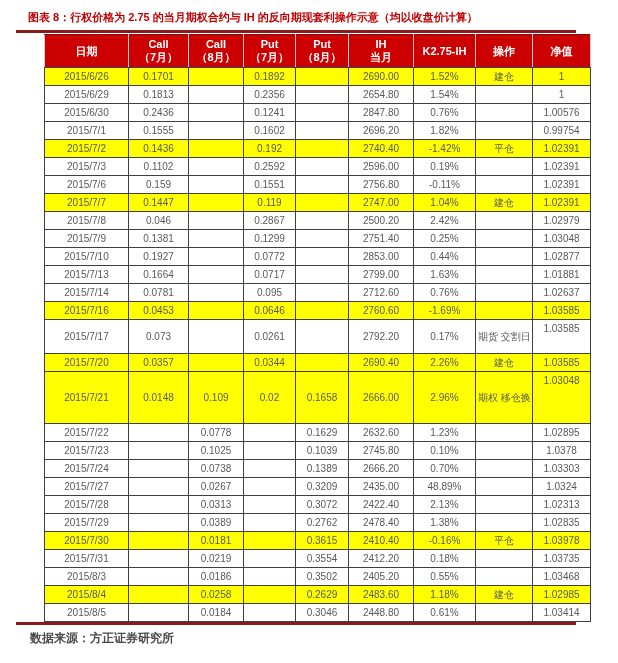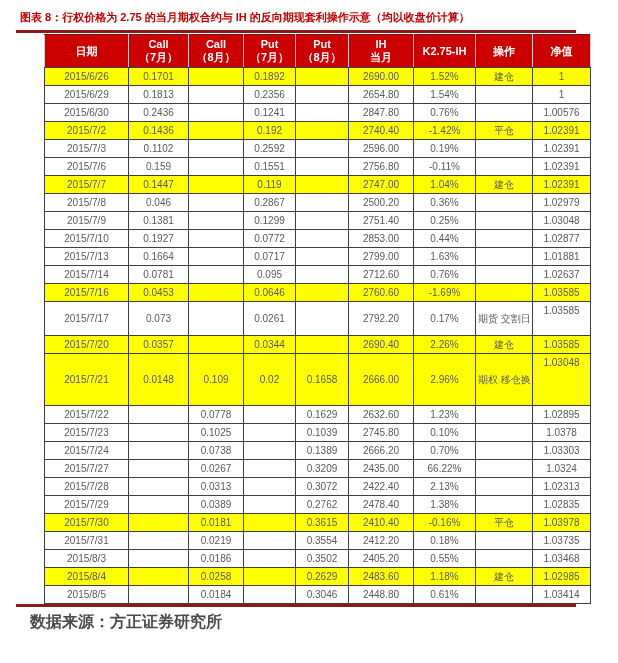--- a/index.html
+++ b/index.html
@@ -3,21 +3,21 @@
 <meta charset="utf-8">
 <style>
   html,body{margin:0;padding:0;background:#ffffff;}
   body{
     width:618px;height:663px;position:relative;overflow:hidden;
     font-family:"Liberation Sans","DejaVu Sans",sans-serif;
   }
   .page{padding:8px 0 0 16px;}
   .fig-title{
     color:#c00000;font-size:11px;font-weight:bold;
-    letter-spacing:0px;margin:2px 0 5px 4px;white-space:nowrap;
+    letter-spacing:0px;margin:2px 0 5px 12px;white-space:nowrap;
   }
   .rule{height:3px;background:#8b1a1a;width:560px;}
   .rule-top{margin-bottom:1px;}
   .rule-bottom{margin-top:0px;}
   table.data{
     border-collapse:collapse;table-layout:fixed;width:546px;
     font-size:10px;color:#595959;margin-left:28px;
   }
   table.data th{
     background:#cc0000;color:#ffffff;font-weight:bold;font-size:11px;
@@ -28,21 +28,21 @@
     border:1px solid #3f3f3f;text-align:center;vertical-align:middle;
     height:17px;padding:0 2px;line-height:12px;background:#ffffff;
     overflow:hidden;white-space:nowrap;
   }
   tr.hl td{background:#ffff00;}
   td.col-op{white-space:pre-line;line-height:13px;}
   tr.tall2 td{height:30px;}
   tr.tall3 td{height:48px;}
   tr.tall2 td.col-nav, tr.tall3 td.col-nav{vertical-align:top;padding-top:3px;}
   .source{
-    margin-top:5px;color:#4a4a4a;font-size:16px;font-weight:bold;padding-left:14px;
+    margin-top:5px;color:#4a4a4a;font-size:12px;font-weight:bold;padding-left:14px;
   }
   col.c-date{width:84px;} col.c-c7{width:60px;} col.c-c8{width:55px;}
   col.c-p7{width:52px;} col.c-p8{width:53px;} col.c-ih{width:65px;}
   col.c-k{width:62px;} col.c-op{width:57px;} col.c-nav{width:58px;}
 </style>
 </head>
 <body>
 
 <div class="page">
   <div class="fig-title">图表 8：行权价格为 2.75 的当月期权合约与 IH 的反向期现套利操作示意（均以收盘价计算）</div>
@@ -123,20 +123,31 @@
           <td class="col-date">2015/6/30</td>
           <td class="col-call7">0.2436</td>
           <td class="col-call8"></td>
           <td class="col-put7">0.1241</td>
           <td class="col-put8"></td>
           <td class="col-ih">2847.80</td>
           <td class="col-spread">0.76%</td>
           <td class="col-op"></td>
           <td class="col-nav">1.00576</td>
         </tr>
+        <tr>
+          <td class="col-date">2015/7/1</td>
+          <td class="col-call7">0.1555</td>
+          <td class="col-call8"></td>
+          <td class="col-put7">0.1602</td>
+          <td class="col-put8"></td>
+          <td class="col-ih">2696.20</td>
+          <td class="col-spread">1.82%</td>
+          <td class="col-op"></td>
+          <td class="col-nav">0.99754</td>
+        </tr>
         <tr class="hl">
           <td class="col-date">2015/7/2</td>
           <td class="col-call7">0.1436</td>
           <td class="col-call8"></td>
           <td class="col-put7">0.192</td>
           <td class="col-put8"></td>
           <td class="col-ih">2740.40</td>
           <td class="col-spread">-1.42%</td>
           <td class="col-op">平仓</td>
           <td class="col-nav">1.02391</td>
@@ -174,21 +185,21 @@
           <td class="col-op">建仓</td>
           <td class="col-nav">1.02391</td>
         </tr>
         <tr>
           <td class="col-date">2015/7/8</td>
           <td class="col-call7">0.046</td>
           <td class="col-call8"></td>
           <td class="col-put7">0.2867</td>
           <td class="col-put8"></td>
           <td class="col-ih">2500.20</td>
-          <td class="col-spread">0.36%</td>
+          <td class="col-spread">2.42%</td>
           <td class="col-op"></td>
           <td class="col-nav">1.02979</td>
         </tr>
         <tr>
           <td class="col-date">2015/7/9</td>
           <td class="col-call7">0.1381</td>
           <td class="col-call8"></td>
           <td class="col-put7">0.1299</td>
           <td class="col-put8"></td>
           <td class="col-ih">2751.40</td>
@@ -309,21 +320,21 @@
           <td class="col-op"></td>
           <td class="col-nav">1.03303</td>
         </tr>
         <tr>
           <td class="col-date">2015/7/27</td>
           <td class="col-call7"></td>
           <td class="col-call8">0.0267</td>
           <td class="col-put7"></td>
           <td class="col-put8">0.3209</td>
           <td class="col-ih">2435.00</td>
-          <td class="col-spread">66.22%</td>
+          <td class="col-spread">48.89%</td>
           <td class="col-op"></td>
           <td class="col-nav">1.0324</td>
         </tr>
         <tr>
           <td class="col-date">2015/7/28</td>
           <td class="col-call7"></td>
           <td class="col-call8">0.0313</td>
           <td class="col-put7"></td>
           <td class="col-put8">0.3072</td>
           <td class="col-ih">2422.40</td>

